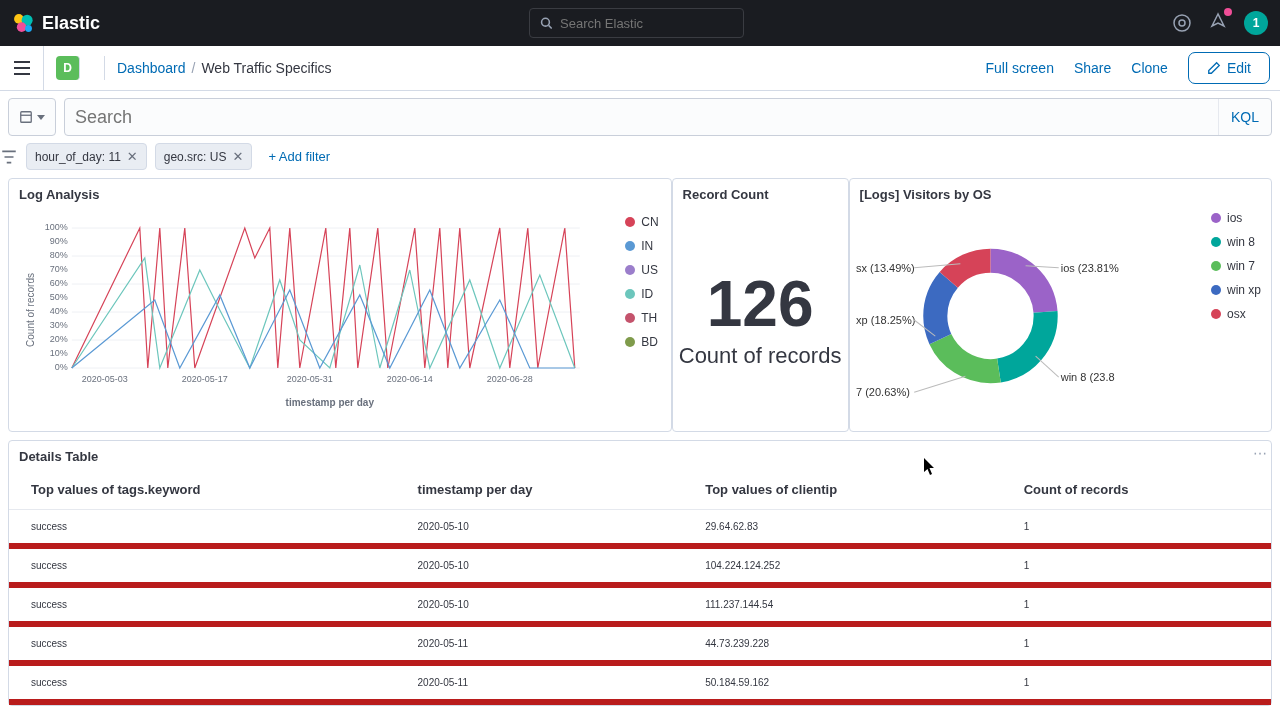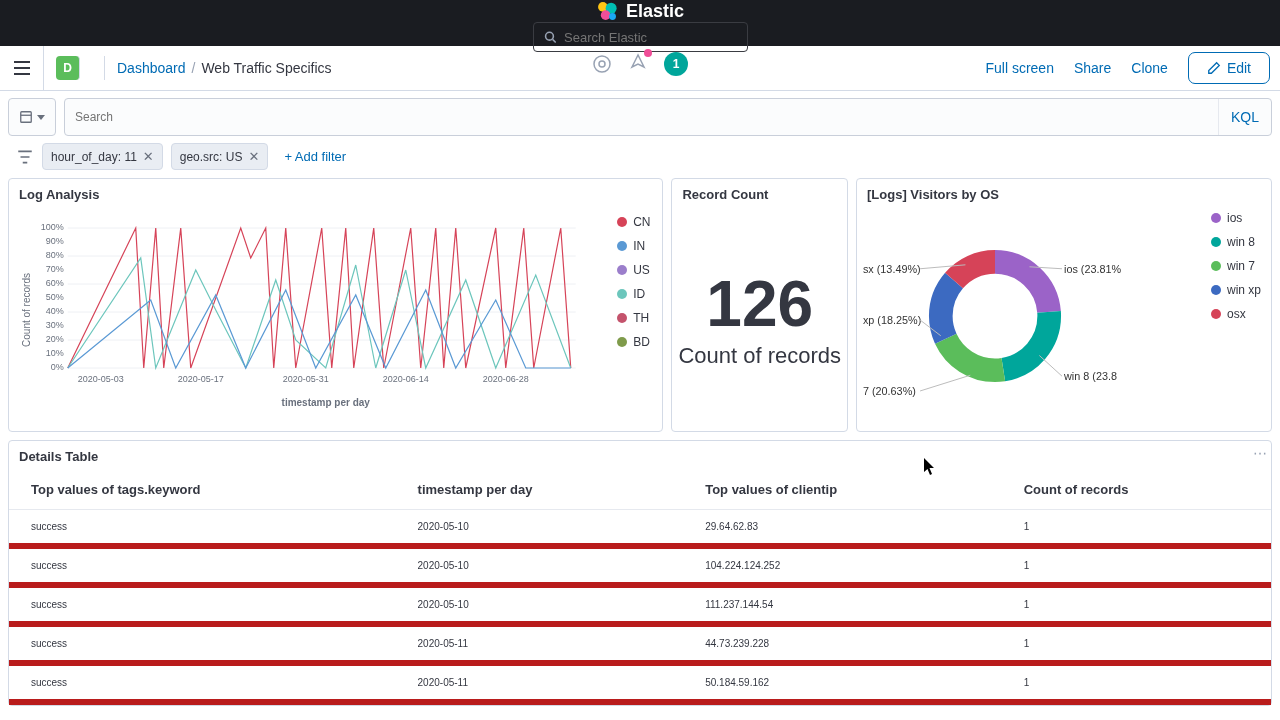--- a/index.html
+++ b/index.html
@@ -1,18 +1,18 @@
 <!DOCTYPE html>
 <html><head>
 <meta charset="utf-8">
 <style>
 * { box-sizing: border-box; margin: 0; padding: 0; font-family: -apple-system, BlinkMacSystemFont, "Segoe UI", Helvetica, Arial, sans-serif; }
 body { background: #fff; font-size: 14px; color: #343741; }
 
-.topbar { background: #1a1c21; height: 46px; display: flex; align-items: center; padding: 0 20px; flex-direction: column; }
+.topbar { background: #1a1c21; height: 46px; display: flex; align-items: center; padding: 0 12px; }
 .logo { display: flex; align-items: center; gap: 8px; }
 .logo-icon { width: 22px; height: 22px; }
 .logo-text { color: #fff; font-size: 18px; font-weight: 600; }
 .topbar-center { flex: 1; display: flex; justify-content: center; }
 .search-wrap { width: 215px; height: 30px; border: 1px solid #3a3c42; border-radius: 4px; display: flex; align-items: center; padding: 0 10px; gap: 8px; }
 .search-wrap input { background: transparent; border: none; color: #98a2b3; outline: none; width: 100%; font-size: 13px; }
 .topbar-right { display: flex; align-items: center; gap: 16px; }
 .topbar-icon { width: 20px; height: 20px; color: #98a2b3; cursor: pointer; }
 .notif-dot { position: relative; }
 .notif-dot::after { content: ''; position: absolute; top: -4px; right: -4px; width: 8px; height: 8px; background: #f04e98; border-radius: 50%; }
@@ -26,35 +26,35 @@
 .bc-link { color: #006bb4; cursor: pointer; font-size: 14px; }
 .bc-sep { color: #98a2b3; }
 .bc-current { font-weight: 400; font-size: 14px; }
 .actions { display: flex; align-items: center; gap: 20px; padding-right: 10px; }
 .action-link { color: #006bb4; cursor: pointer; font-size: 14px; }
 .edit-btn { border: 1px solid #006bb4; color: #006bb4; background: #fff; padding: 7px 18px; border-radius: 7px; cursor: pointer; display: flex; align-items: center; gap: 6px; font-size: 14px; }
 
 .querybar { padding: 7px 8px; display: flex; gap: 8px; align-items: stretch; }
 .filter-toggle { border: 1px solid #c9cfda; border-radius: 4px; width: 48px; display: flex; align-items: center; justify-content: center; gap: 4px; cursor: pointer; background: #fbfcfd; }
 .search-box { flex: 1; border: 1px solid #c9cfda; border-radius: 4px; display: flex; align-items: center; background: #fbfcfd; }
-.search-box input { flex: 1; border: none; padding: 0 10px; font-size: 12px; outline: none; background: transparent; height: 36px; }
+.search-box input { flex: 1; border: none; padding: 0 10px; font-size: 18px; outline: none; background: transparent; height: 36px; }
 .kql { padding: 0 12px; color: #006bb4; border-left: 1px solid #e6e9ef; height: 100%; display:flex; align-items:center; cursor: pointer; }
 .datepicker { border: 1px solid #c9cfda; border-radius: 4px; display: flex; align-items: center; background: #fbfcfd; }
 .date-toggle { width: 48px; height: 100%; border-right: 1px solid #e6e9ef; display: flex; align-items: center; justify-content: center; gap: 4px; cursor: pointer; }
 .date-range { padding: 0 12px; display: flex; align-items: center; gap: 8px; font-size: 14px; }
 .arrow-right { color: #98a2b3; }
 .refresh-btn { background: #006bb4; color: #fff; border: none; border-radius: 4px; padding: 0 18px; display: flex; align-items: center; gap: 8px; cursor: pointer; font-size: 15px; }
 
-.filterrow { padding: 0 16px 8px; display: flex; align-items: center; gap: 8px; }
+.filterrow { padding: 0 0 8px; display: flex; align-items: center; gap: 8px; }
 .filter-icon { width: 18px; height: 18px; color: #69707d; cursor: pointer; }
 .pill { background: #e9edf3; border-radius: 4px; padding: 5px 8px; font-size: 12px; display: flex; align-items: center; gap: 6px; border: 1px solid #d3dae6; cursor: pointer; }
 .pill-x { color: #69707d; cursor:pointer; font-size: 13px; }
 .add-filter { color: #006bb4; font-size: 13px; cursor: pointer; padding: 5px 8px; }
 
-.grid { display: flex; gap: 8px; padding: 0 8px 8px; }
+.grid { display: flex; gap: 0; padding: 0 8px 8px; }
 .panel { border: 1px solid #d3dae6; border-radius: 4px; background: #fff; }
 .panel-title { font-size: 13px; font-weight: 700; padding: 8px 10px; }
 .p1 { flex: 1 1 52%; height: 254px; }
 .p2 { width: 177px; height: 254px; }
 .p3 { flex: 1 1 33%; height: 254px; }
 
 .metric { display: flex; flex-direction: column; align-items: center; justify-content: center; height: calc(100% - 30px); }
 .metric-value { font-size: 64px; font-weight: 700; line-height: 1; }
 .metric-label { font-size: 22px; text-align: center; margin-top: 6px; line-height: 1.3; }
 .legend-item { display: flex; align-items: center; gap: 6px; font-size: 12px; margin-bottom: 6px; cursor: pointer; }

